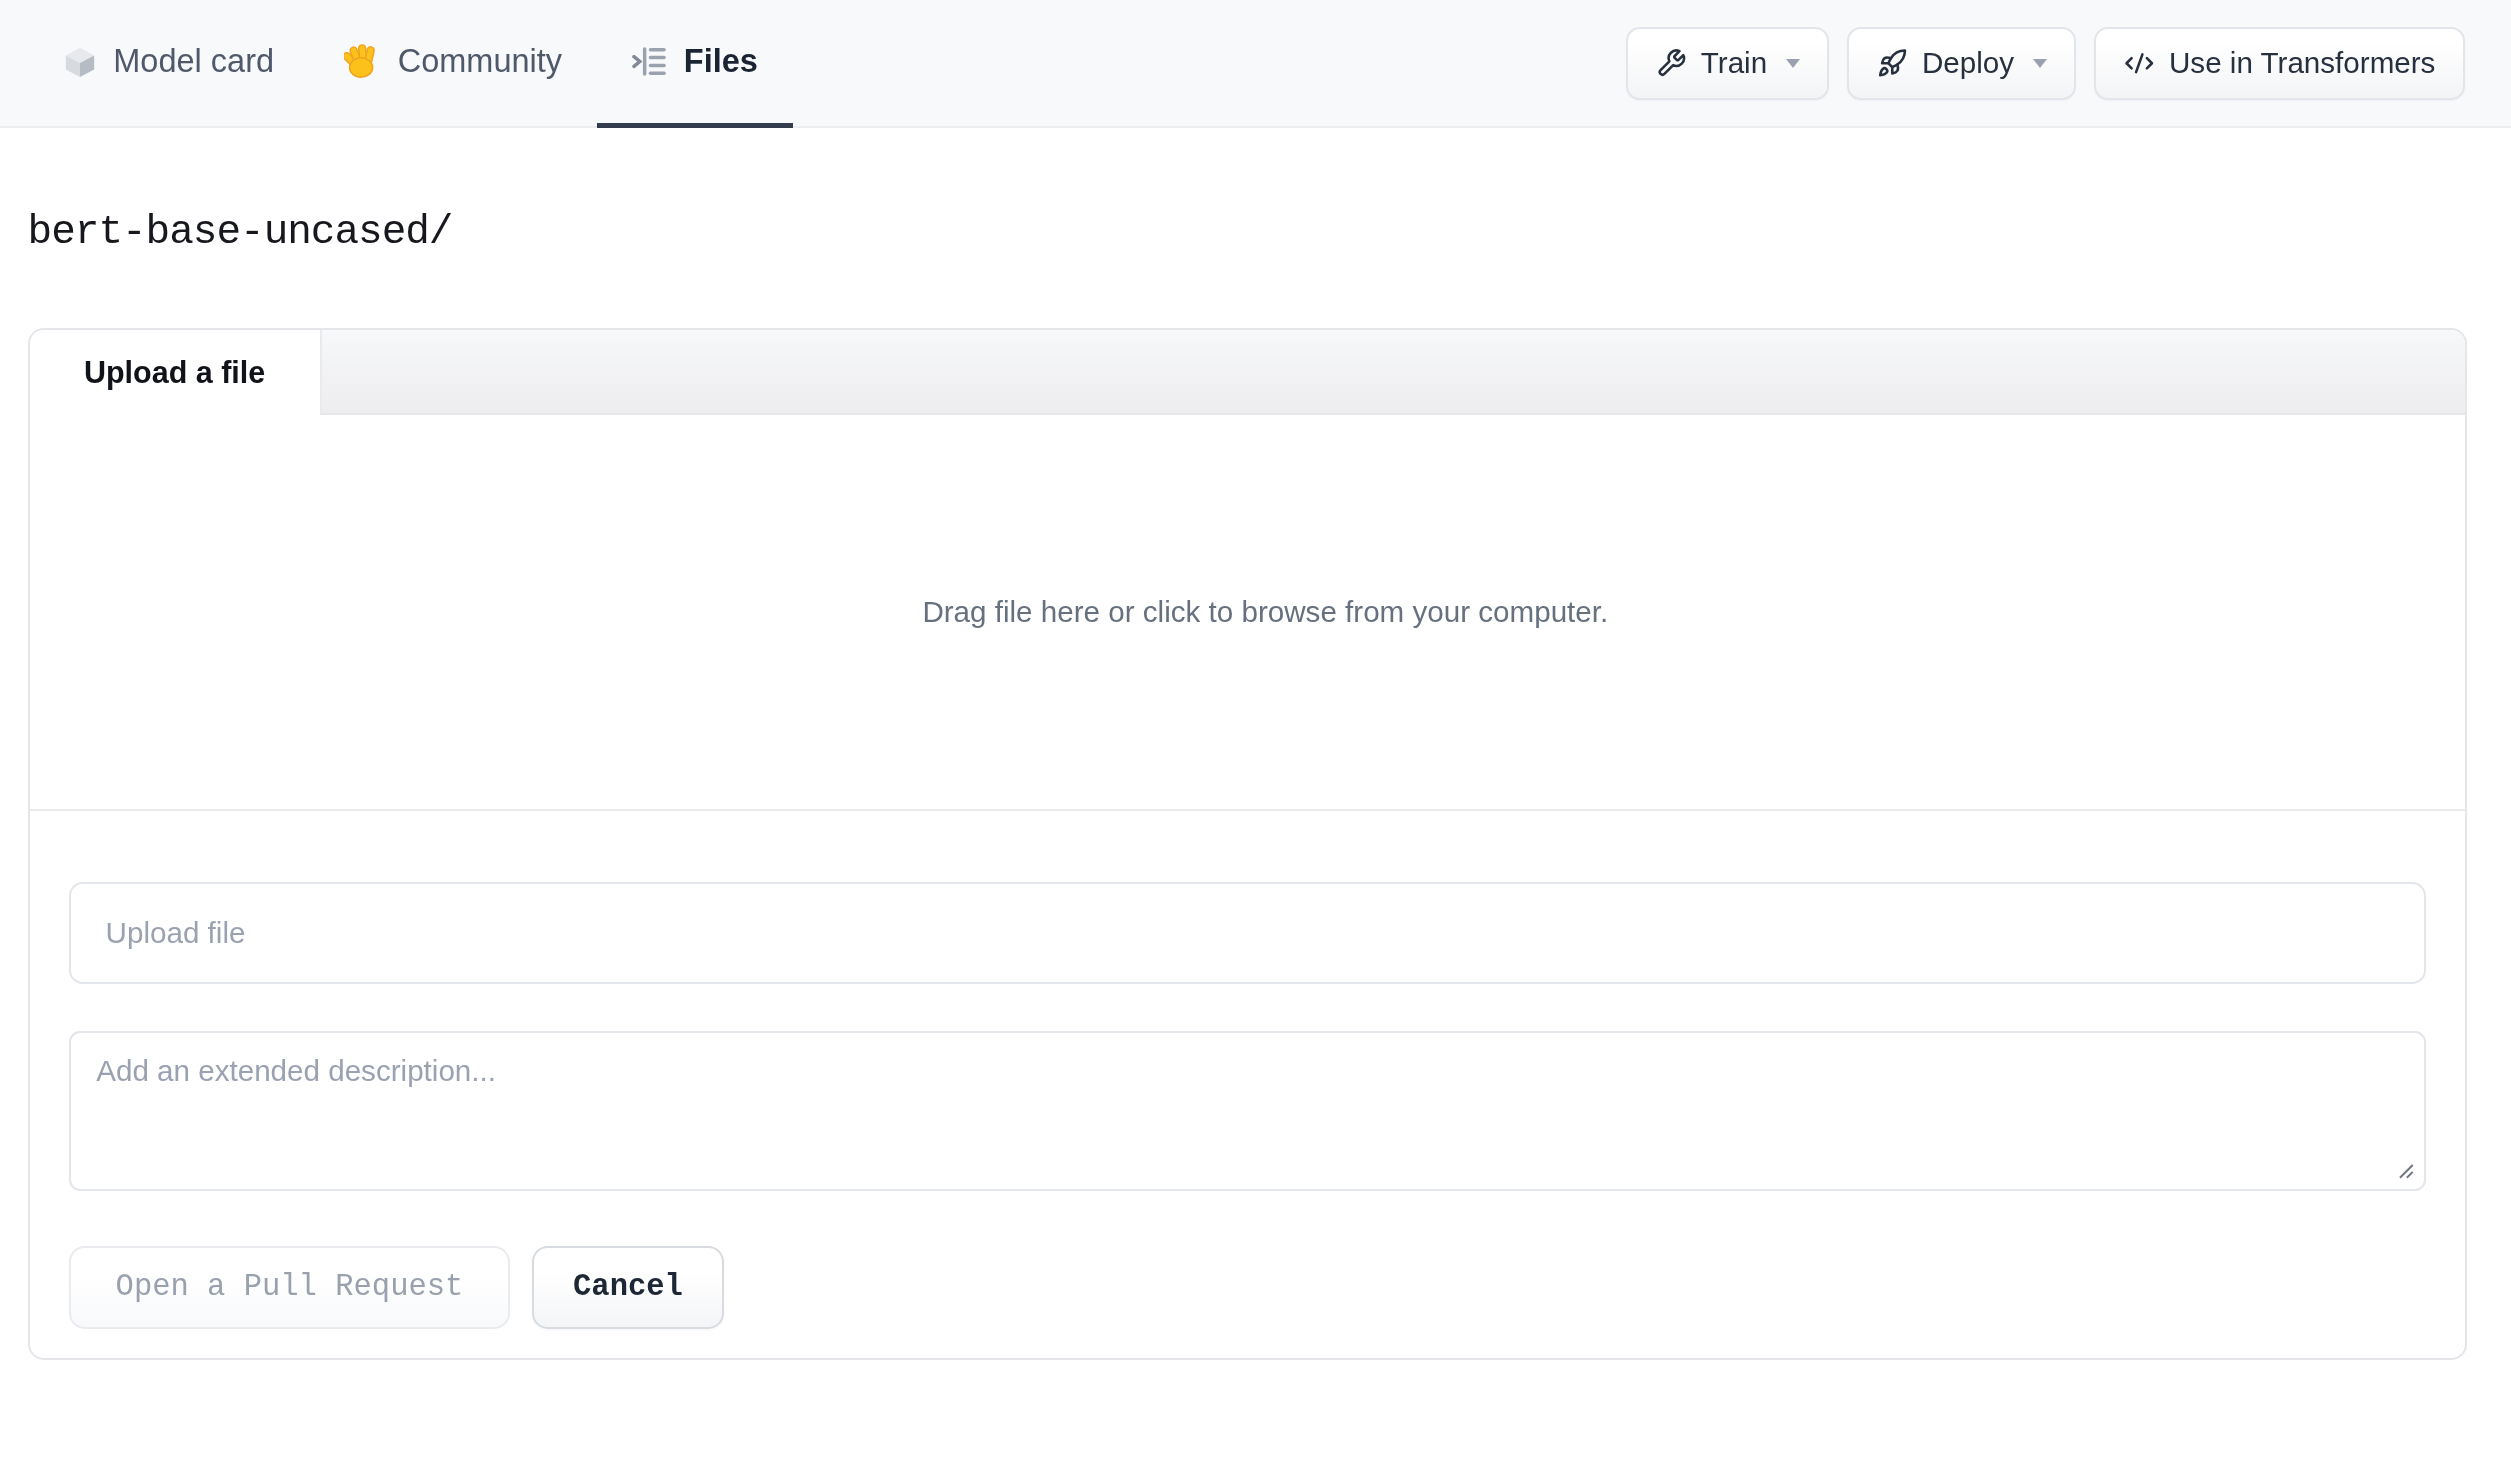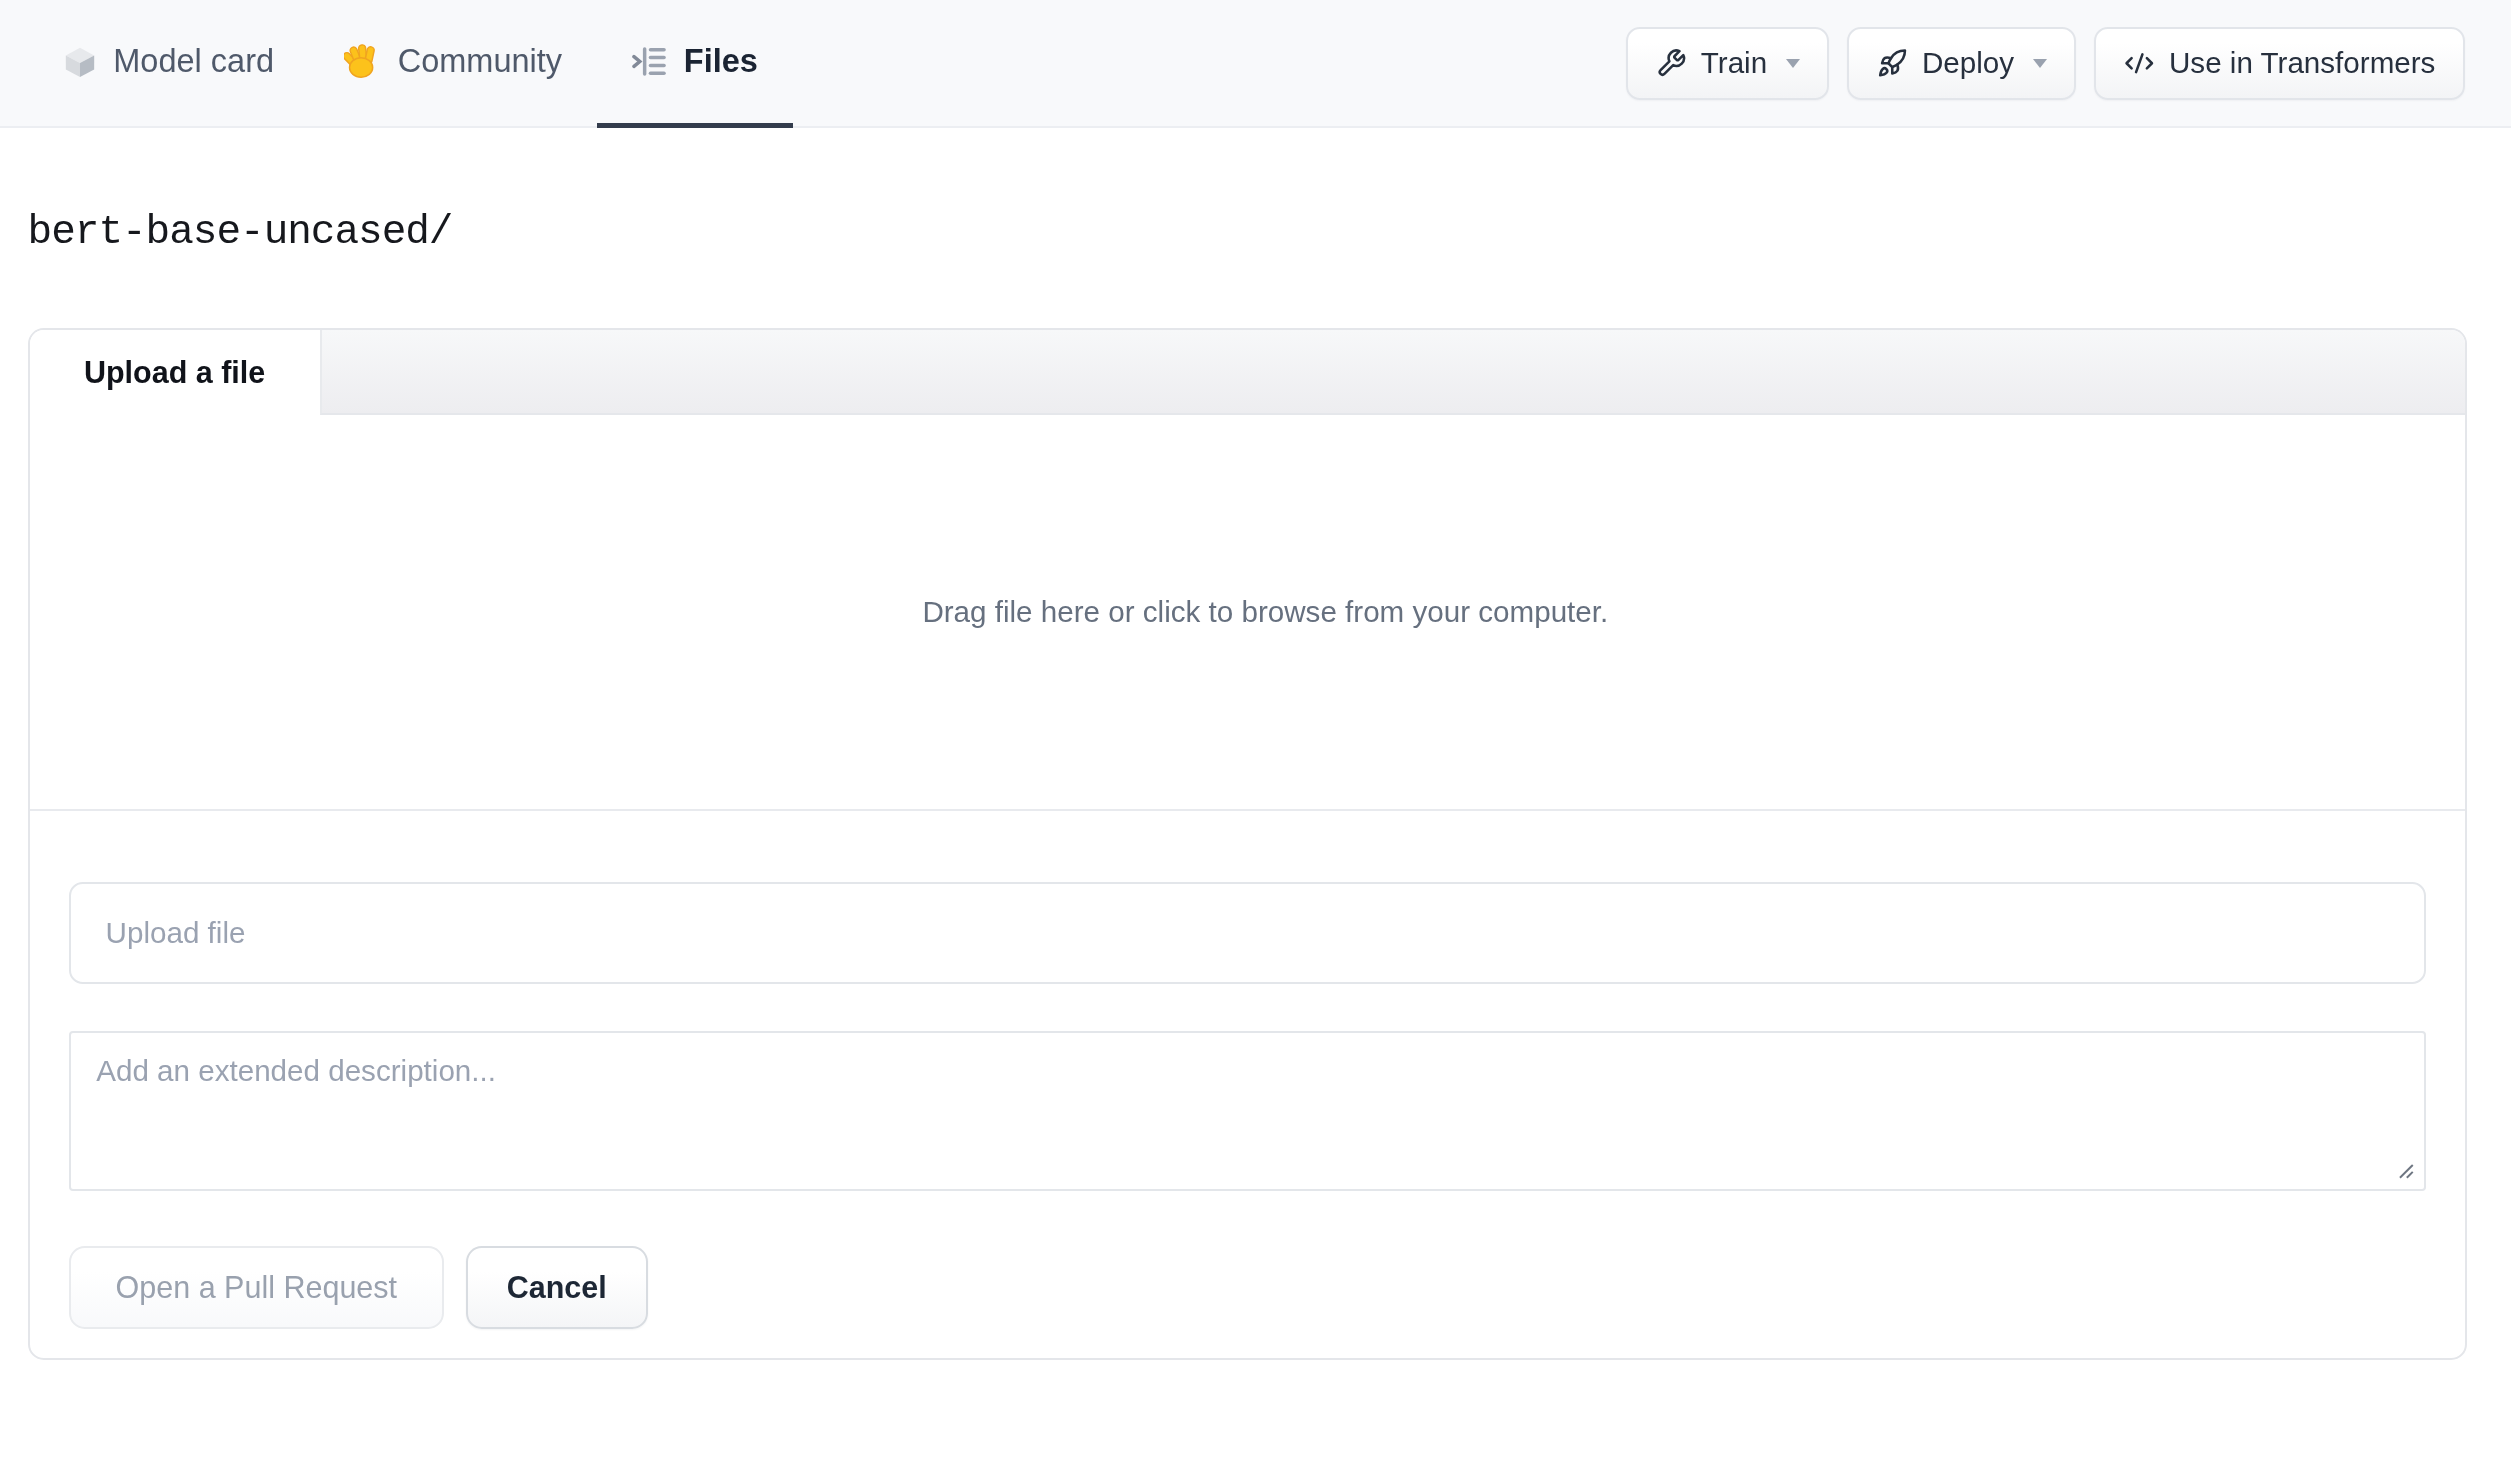--- a/index.html
+++ b/index.html
@@ -139,41 +139,42 @@
     color: #1b2433;
     background: #fff;
     outline: none;
   }
   .desc-wrap { position: relative; margin-top: 47px; }
   .desc-input {
     display: block;
     width: 100%;
     height: 160px;
     border: 2px solid #e3e6ea;
-    border-radius: 4px;
+    border-radius: 11px;
     padding: 21.7px 25.6px;
     font-size: 29.6px;
     font-family: inherit;
     color: #1b2433;
     background: #fff;
     resize: none;
     outline: none;
   }
   .resize-grip {
     position: absolute;
     right: 9.9px;
     bottom: 9.9px;
     cursor: nwse-resize;
     line-height: 0;
   }
   ::placeholder { color: #9aa2b1; opacity: 1; }
   .btn-row {
     margin-top: 55px;
     display: flex;
     gap: 21.7px;
+    font-family: Liberation Mono, monospace;
   }
   .btn-pr {
     height: 83px;
     padding: 0 45px;
     border: 2px solid #e9ebee;
     border-radius: 15.8px;
     background: linear-gradient(to bottom, #ffffff 30%, #f8f9fb);
     font-size: 30.5px;
     font-family: inherit;
     color: #99a1ae;

